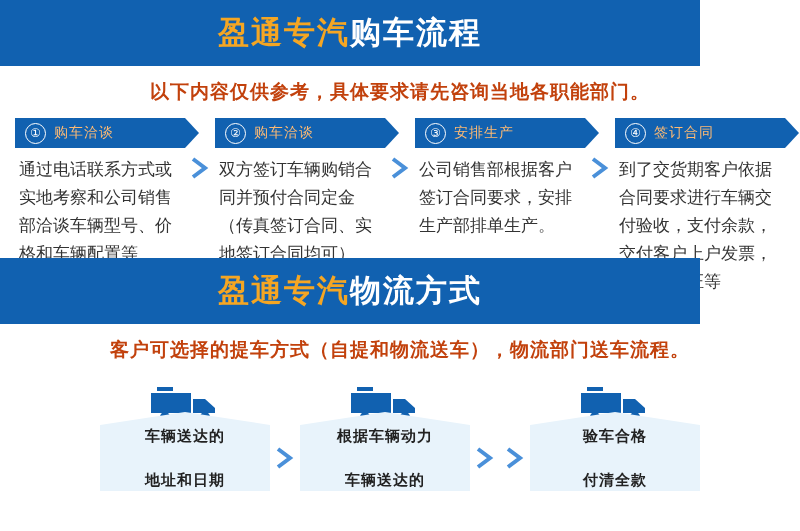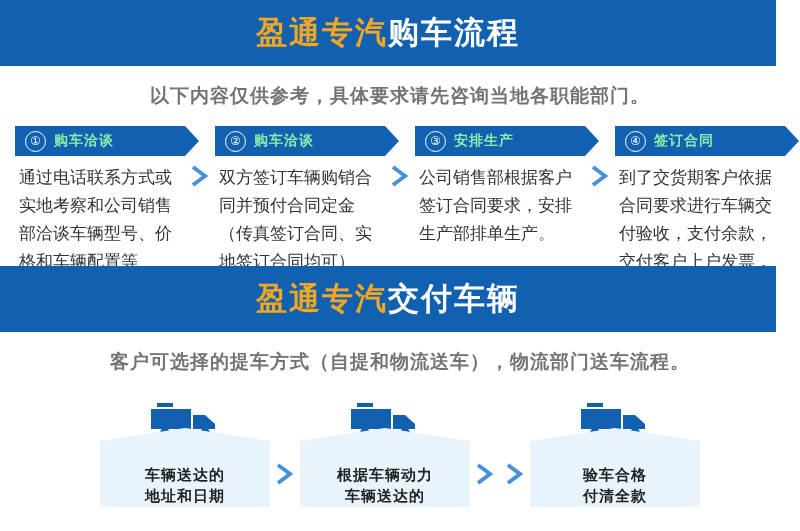--- a/index.html
+++ b/index.html
@@ -6,34 +6,34 @@
   body{
     width:800px;height:531px;
     background:#ffffff;
     font-family:"Liberation Sans","DejaVu Sans",sans-serif;
     overflow:hidden;
     position:relative;
   }
   
   .section{position:relative;}
   .title-bar{
-    width:776px;height:66px;
+    width:700px;height:66px;
     background:#1161b0;
     display:flex;align-items:center;justify-content:center;
     box-sizing:border-box;
   }
   .title-bar .t{
     font-size:31px;font-weight:bold;letter-spacing:2px;
     color:#ffffff;
   }
   .title-bar .t .accent{color:#f5a623;}
   .subtitle{
-    height:60px;
-    display:flex;align-items:center;justify-content:center;
-    font-size:19px;color:#737373;font-weight:bold;letter-spacing:1px;
+    height:52px;
+    display:flex;align-items:center;justify-content:center;
+    font-size:19px;color:#c2410c;font-weight:bold;letter-spacing:1px;
   }
   .steps{
     display:flex;align-items:flex-start;justify-content:center;
     padding:0 10px;
     box-sizing:border-box;
     height:120px;
   }
   .step{
     width:170px;
     position:relative;
@@ -53,21 +53,21 @@
     border-bottom:15px solid transparent;
     border-left:14px solid #1161b0;
   }
   .circle{
     width:19px;height:19px;border-radius:50%;
     border:1.5px solid #ffffff;
     color:#ffffff;font-size:12px;
     display:flex;align-items:center;justify-content:center;
     margin-right:8px;flex:none;
   }
-  .step-head .label{color:#86efac;font-size:14px;font-weight:bold;letter-spacing:1px;}
+  .step-head .label{color:#fdba74;font-size:14px;font-weight:normal;letter-spacing:1px;}
   .step-body{
     font-size:17px;color:#333333;line-height:1.65;
     padding:8px 12px 0 4px;
     box-sizing:border-box;
   }
   .arrow{
     width:30px;flex:none;
     display:flex;align-items:flex-start;justify-content:center;
     padding-top:38px;
   }
@@ -82,21 +82,21 @@
   }
   .truck-col{
     width:170px;
     display:flex;flex-direction:column;align-items:center;
   }
   .truck-icon{height:46px;display:flex;align-items:flex-end;justify-content:center;}
   .truck-card{
     width:170px;height:66px;
     background:#e8f3fb;
     position:relative;
-    display:flex;flex-direction:column;align-items:center;justify-content:flex-end;
+    display:flex;flex-direction:column;align-items:center;justify-content:space-between;
     color:#222222;font-size:15px;font-weight:bold;line-height:1.45;
     letter-spacing:1px;
   }
   .truck-card:before{
     content:"";
     position:absolute;top:-13px;left:0;
     border-left:85px solid transparent;
     border-right:85px solid transparent;
     border-bottom:13px solid #e8f3fb;
   }
@@ -173,21 +173,21 @@
 
   </div>
 </div>
 
 <div class="sec2-gap"></div>
 
 <div class="section">
 
   <div class="title-bar">
     <div class="t">
-      <span class="accent">盈通专汽</span><span>交付车辆</span>
+      <span class="accent">盈通专汽</span><span>物流方式</span>
     </div>
   </div>
 
   <div class="subtitle">客户可选择的提车方式（自提和物流送车），物流部门送车流程。</div>
 
   <div class="trucks">
 
     <div class="truck-col">
       <div class="truck-icon">
         <svg width="72" height="40" viewBox="0 0 72 40">

